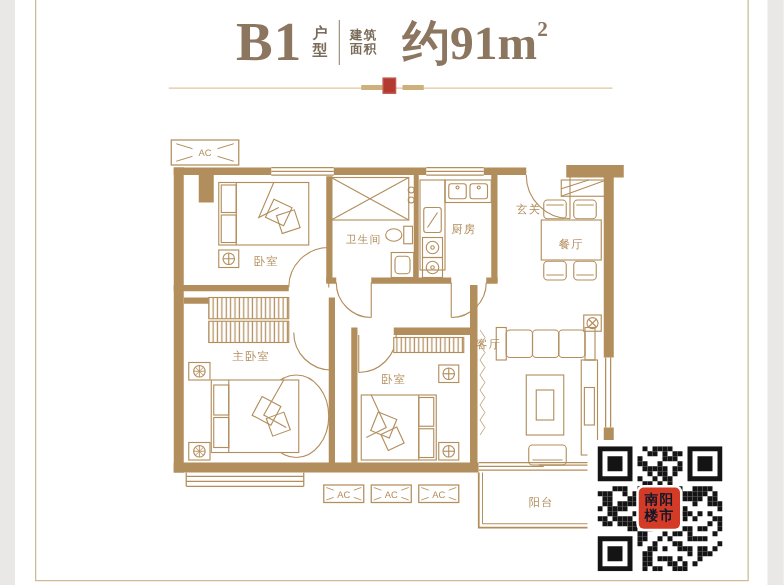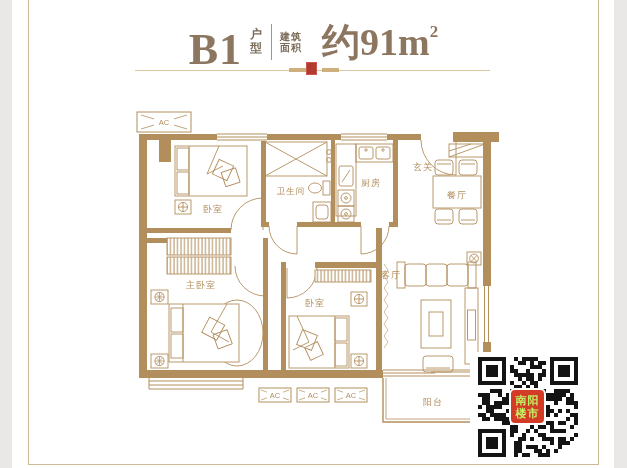--- a/index.html
+++ b/index.html
@@ -8,21 +8,21 @@
   .edge{position:absolute;top:0;height:468px;background:#e9e8e6;}
   .edge.left{left:0;width:12px;}
   .edge.right{right:0;width:13px;}
   .frame-v{position:absolute;top:0;width:1px;height:464px;background:#cdbb96;}
   .frame-h{position:absolute;left:28px;top:464px;width:571px;height:1px;background:#cdbb96;}
 
   
   .title-row{position:absolute;left:0;top:12px;width:627px;display:flex;align-items:center;
              justify-content:center;gap:8px;color:#8c7660;}
   .model{font-family:"Liberation Serif","DejaVu Serif",serif;font-weight:bold;font-size:44px;
-         line-height:1;letter-spacing:1px;margin-top:16px;}
+         line-height:1;letter-spacing:1px;}
   .stack{display:flex;flex-direction:column;font-weight:bold;color:#7a6a58;}
   .stack i{font-style:normal;font-size:12px;line-height:1.15;letter-spacing:1px;}
   .stack.big i{font-size:10px;}
   .tbar{width:1px;height:36px;background:#a59480;}
   .area{font-family:Liberation Serif, serif;font-weight:bold;font-size:38px;
         line-height:1;white-space:nowrap;margin-left:12px;}
   .area sup{font-size:17px;vertical-align:18px;}
 
   
   .div-line{position:absolute;left:135px;top:70px;width:355px;height:1px;background:#dcc79f;}
@@ -32,21 +32,21 @@
 
   
   .plan{position:absolute;left:131px;top:104px;}
   .plan text{font-family:"Liberation Sans","DejaVu Sans",sans-serif;}
 
   
   .qr{position:absolute;left:470px;top:352px;width:115px;height:110px;background:#fff;}
   .qr svg{position:absolute;left:8px;top:5px;}
   .seal{position:absolute;left:41px;top:38px;width:33px;height:33px;background:#d43b26;
         border-radius:4px;box-shadow:0 0 0 2px #fff;display:flex;flex-direction:column;
-        align-items:center;justify-content:center;color:#bef264;font-weight:bold;}
+        align-items:center;justify-content:center;color:#0f172a;font-weight:bold;}
   .seal span{font-size:11px;line-height:1.15;letter-spacing:1px;}
 </style>
 </head>
 <body>
 
 <div class="stage">
 
   <div class="edge left"></div>
   <div class="edge right"></div>
   <div class="frame-v" style="left:28px"></div>

